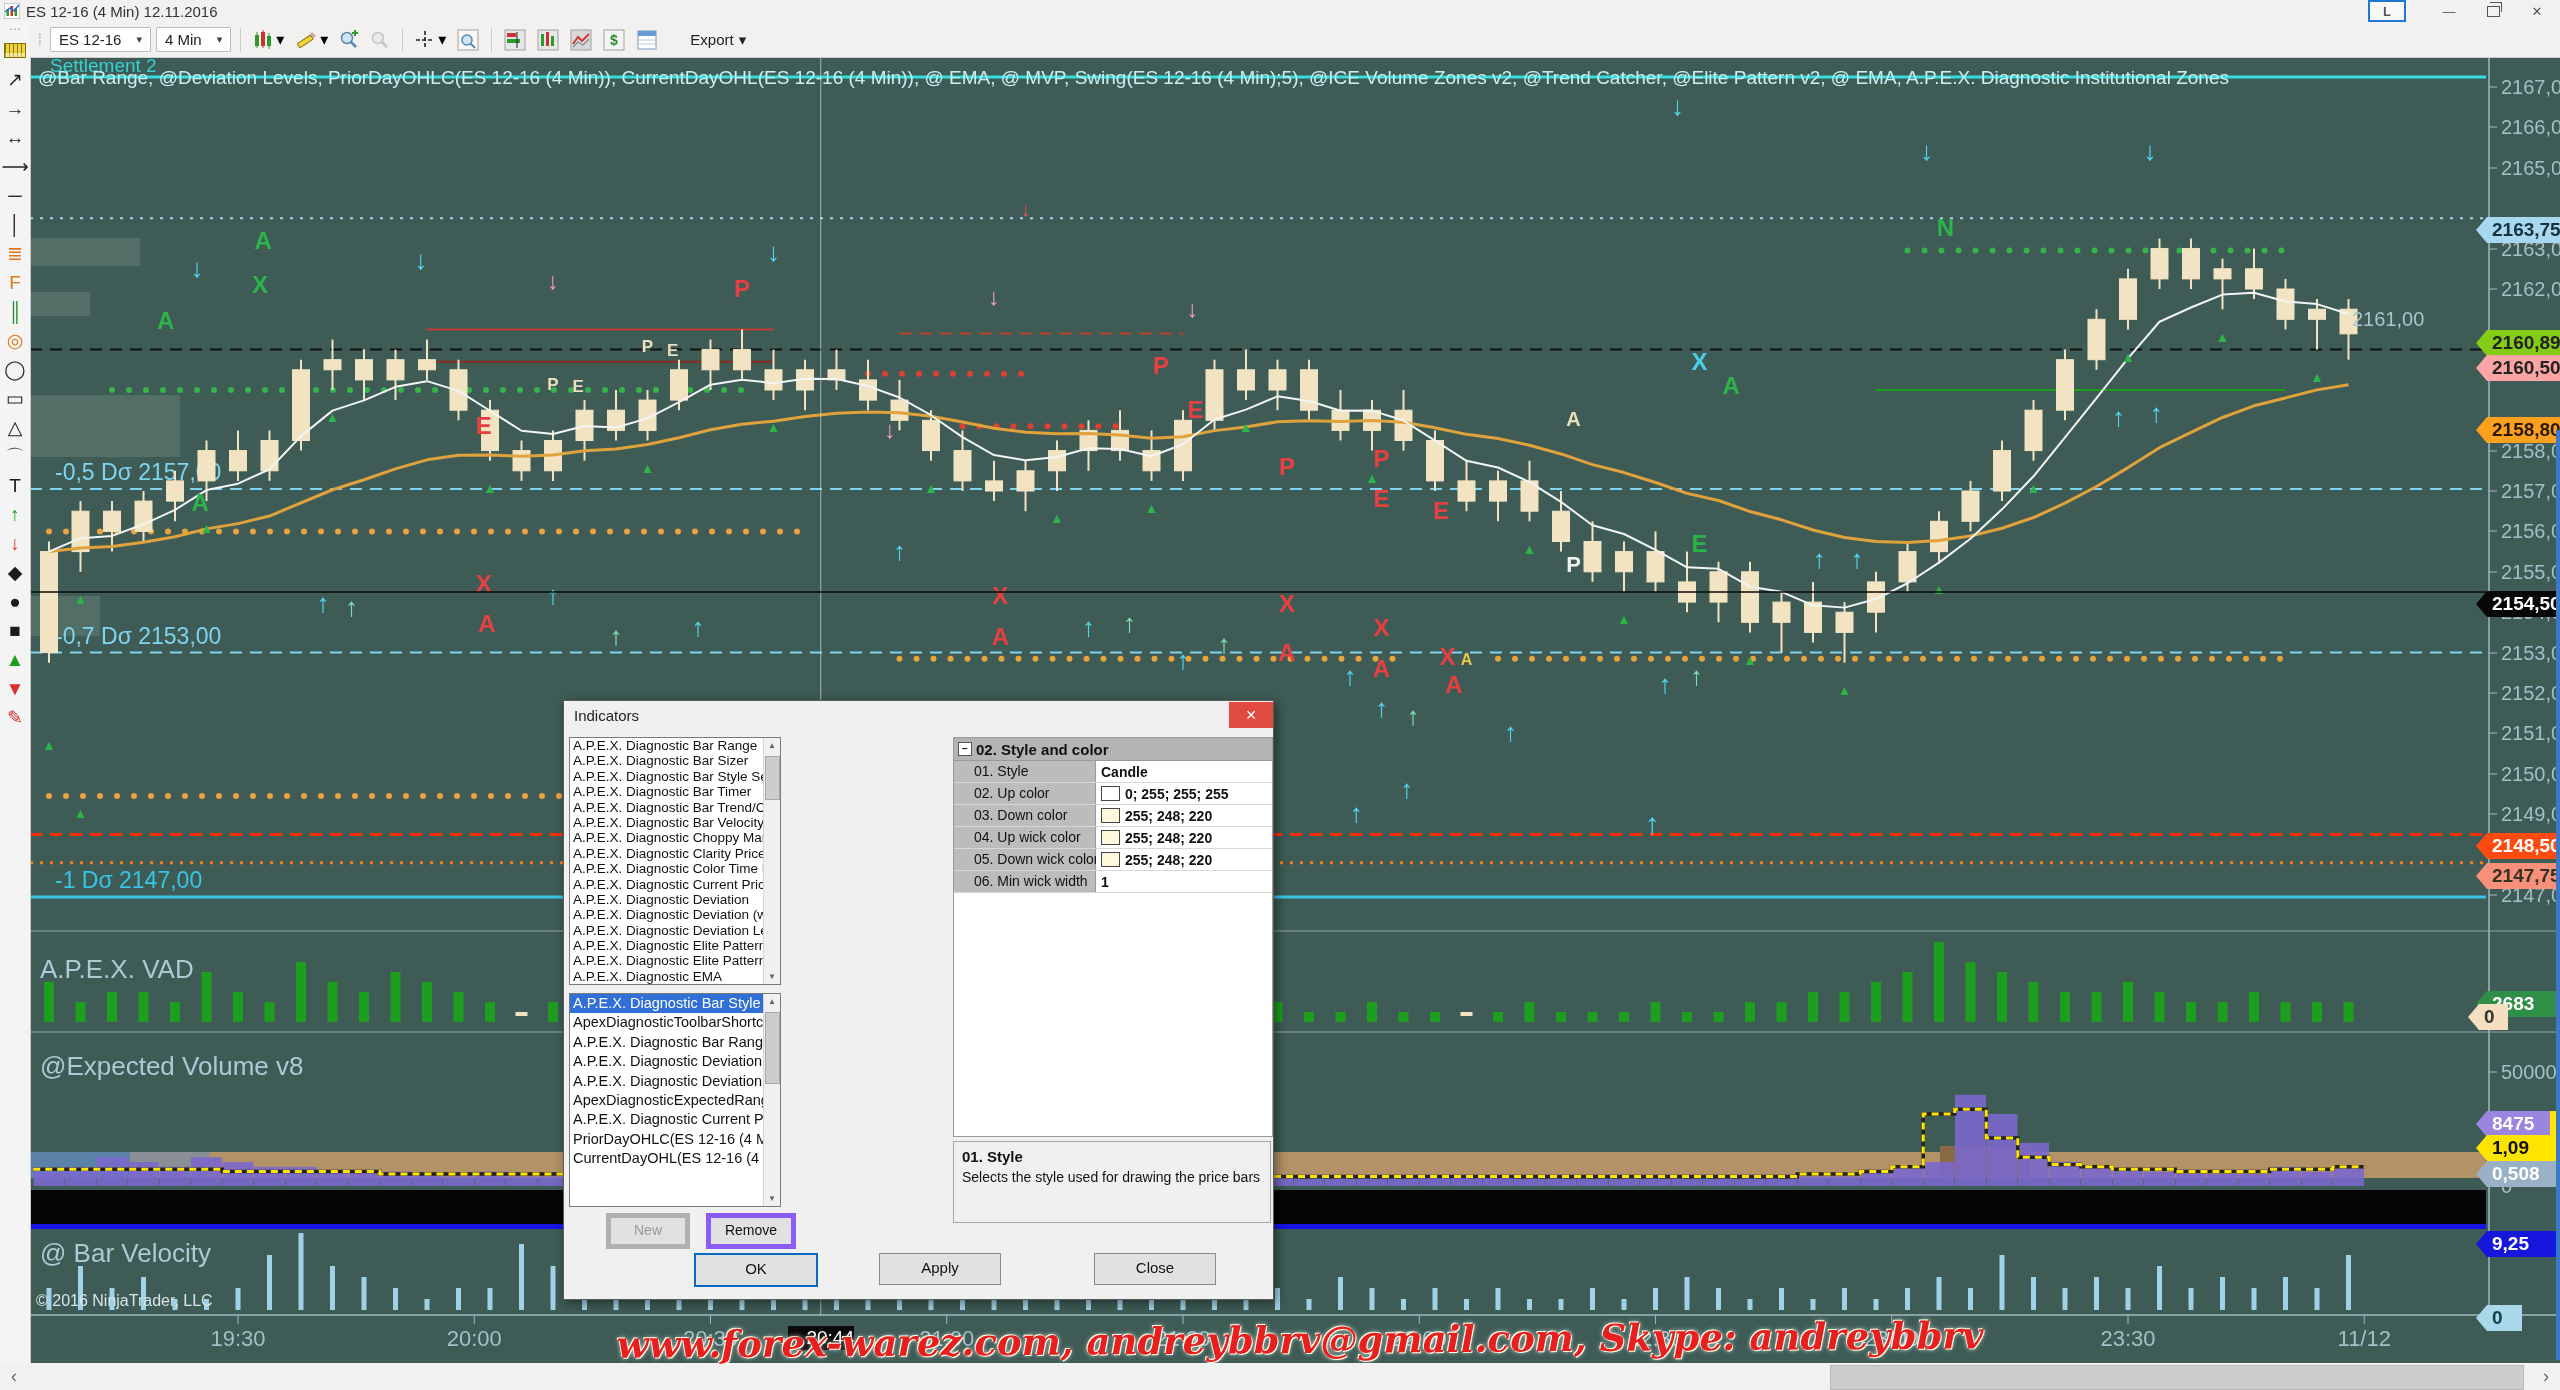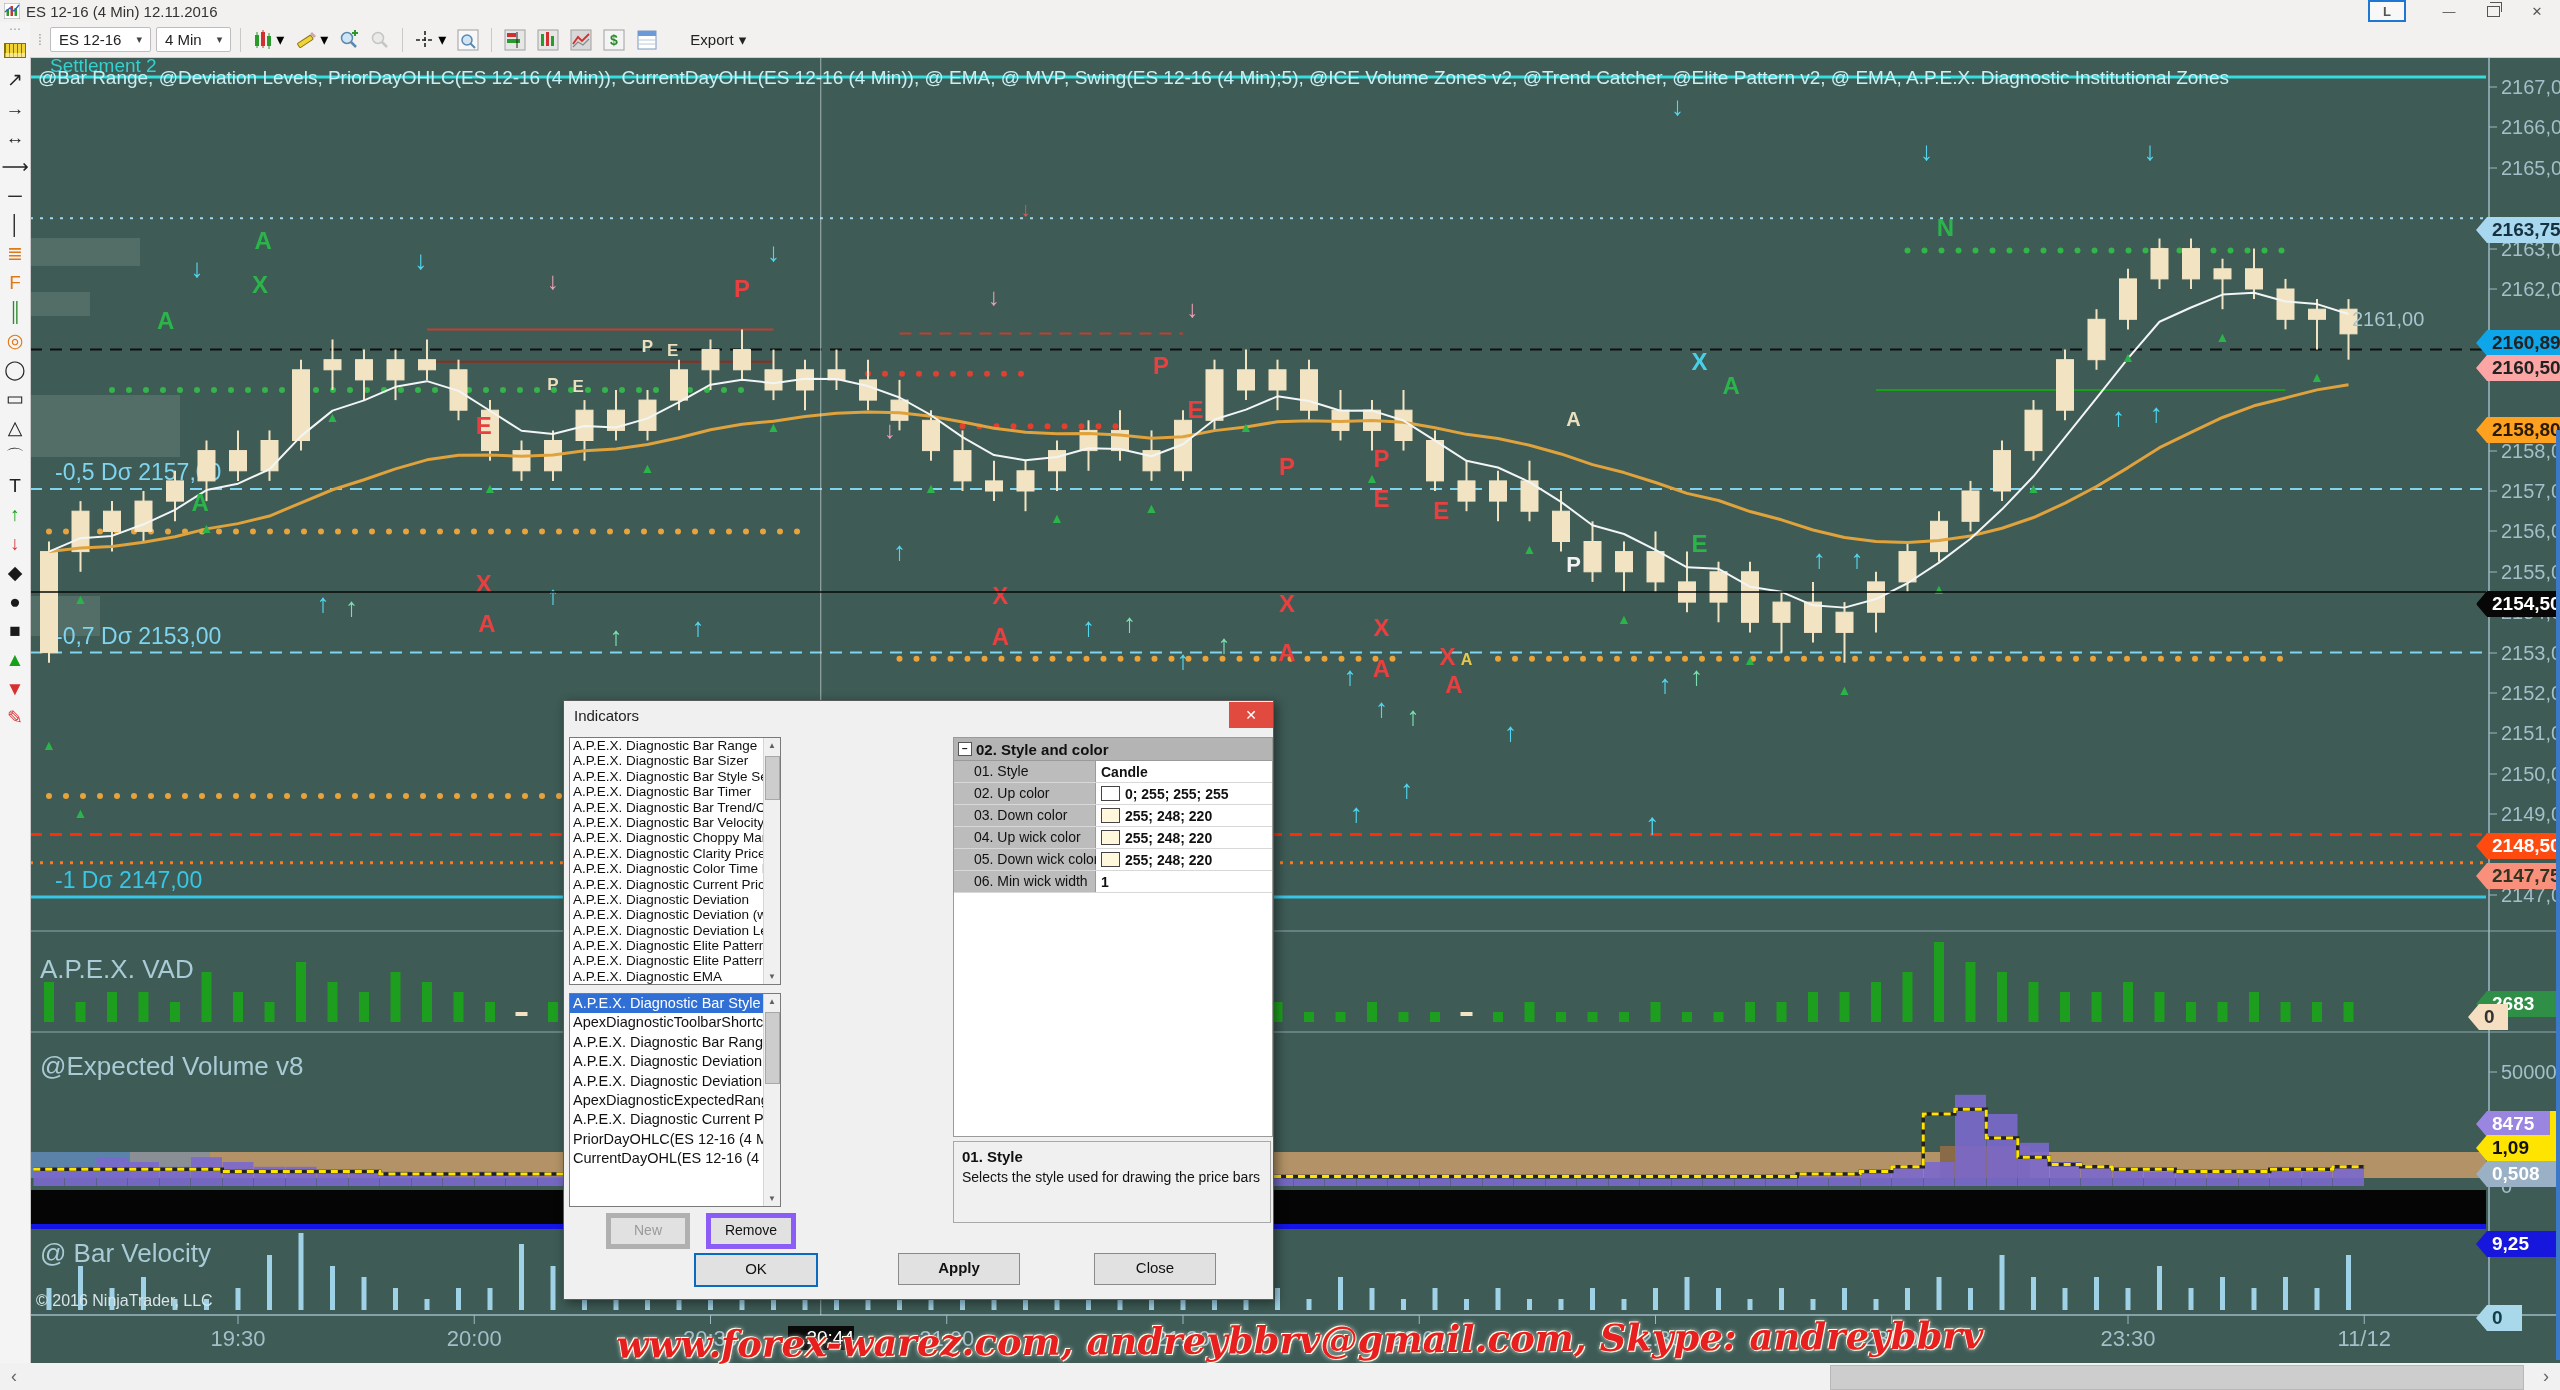--- a/index.html
+++ b/index.html
@@ -57,21 +57,21 @@
   .pghead .cbox{width:12px;height:12px;border:1px solid #555;background:#fff;font-size:10px;line-height:11px;text-align:center;margin:0 4px;}
   .prow{display:flex;height:21px;border-bottom:1px solid #d8d8d8;}
   .plabel{width:142px;background:#bcbcbc;border-right:1px solid #9a9a9a;padding-left:20px;line-height:21px;font-size:14px;box-sizing:border-box;white-space:nowrap;}
   .pval{flex:1;display:flex;align-items:center;gap:5px;padding-left:5px;font-weight:bold;font-size:14px;background:#fff;white-space:nowrap;}
   .swatch{width:17px;height:13px;border:1px solid #444;display:inline-block;}
   #pdesc{position:absolute;left:389px;top:440px;width:318px;height:82px;background:#f0f0f0;border:1px solid #a8a8a8;padding:6px 8px;box-sizing:border-box;}
   #pdesc .dt{font-weight:bold;font-size:15px;}
   #pdesc .dx{font-size:14px;margin-top:4px;}
   .dlgbtn{position:absolute;top:552px;width:120px;height:30px;background:#e1e1e1;border:1px solid #8a8a8a;font-size:15px;text-align:center;line-height:28px;cursor:pointer;}
   #btn-ok{left:130px;border:2px solid #0a6ac0;}
-  #btn-apply{left:334px;font-weight:bold;}
+  #btn-apply{left:315px;}
   #btn-close{left:530px;}
 </style>
 </head>
 <body>
 
 <div id="win">
 
   <div id="titlebar">
     <svg width="16" height="16" viewBox="0 0 16 16">
       <rect x="0" y="0" width="16" height="16" fill="#fff" stroke="#999"></rect>
@@ -1019,21 +1019,21 @@
         <text x="2128" y="1346" font-size="22" fill="#a4bfc9" font-family="&quot;Liberation Sans&quot;,sans-serif" text-anchor="middle">23:30</text>
         <line x1="2364.25" y1="1315" x2="2364.25" y2="1324" stroke="#9fb8c4"></line>
         <text x="2364.25" y="1346" font-size="22" fill="#a4bfc9" font-family="&quot;Liberation Sans&quot;,sans-serif" text-anchor="middle">11/12</text>
         <line x1="820.75" y1="58" x2="820.75" y2="1315" stroke="rgba(230,240,245,0.6)" stroke-width="1"></line>
         <line x1="30" y1="592" x2="2486" y2="592" stroke="#0a0a0a" stroke-width="1.4"></line>
       </svg>
   </div>
 
   <div id="tags">
       <div class="ptag" style="left: 2476px; top: 205px; width: 84px; background: rgb(168, 216, 240); color: rgb(21, 50, 62);">2163,75</div>
-      <div class="ptag" style="left: 2476px; top: 318px; width: 84px; background: #0ea5e9; color: rgb(34, 34, 34);">2160,89</div>
+      <div class="ptag" style="left: 2476px; top: 318px; width: 84px; background: #84cc16; color: rgb(34, 34, 34);">2160,89</div>
       <div class="ptag" style="left: 2476px; top: 343px; width: 84px; background: #fca5a5; color: rgb(34, 34, 34);">2160,50</div>
       <div class="ptag" style="left: 2476px; top: 405px; width: 84px; background: rgb(255, 160, 30); color: rgb(42, 26, 0);">2158,80</div>
       <div class="ptag" style="left: 2476px; top: 579px; width: 84px; background: rgb(7, 7, 7); color: rgb(255, 255, 255); box-shadow: rgb(154, 171, 180) 0px 0px 0px 2px;">2154,50</div>
       <div class="ptag" style="left: 2476px; top: 821px; width: 84px; background: rgb(255, 74, 16); color: rgb(255, 255, 255);">2148,50</div>
       <div class="ptag" style="left: 2476px; top: 851px; width: 84px; background: rgb(248, 144, 124); color: rgb(51, 51, 34);">2147,75</div>
       <div class="ptag" style="left: 2476px; top: 979px; width: 84px; background: rgb(47, 143, 70); color: rgb(255, 255, 255);">2683</div>
       <div class="ptag" style="left: 2468px; top: 992px; width: 40px; background: rgb(245, 223, 192); color: rgb(51, 51, 51);">0</div>
       <div class="ptag sq" style="left: 2534px; top: 1099px; width: 26px; background: rgb(255, 228, 0); color: rgb(51, 51, 51);">5</div>
       <div class="ptag" style="left: 2476px; top: 1099px; width: 74px; background: rgb(154, 134, 224); color: rgb(255, 255, 255);">8475</div>
       <div class="ptag" style="left: 2476px; top: 1123px; width: 84px; background: rgb(255, 228, 0); color: rgb(17, 17, 17);">1,09</div>

